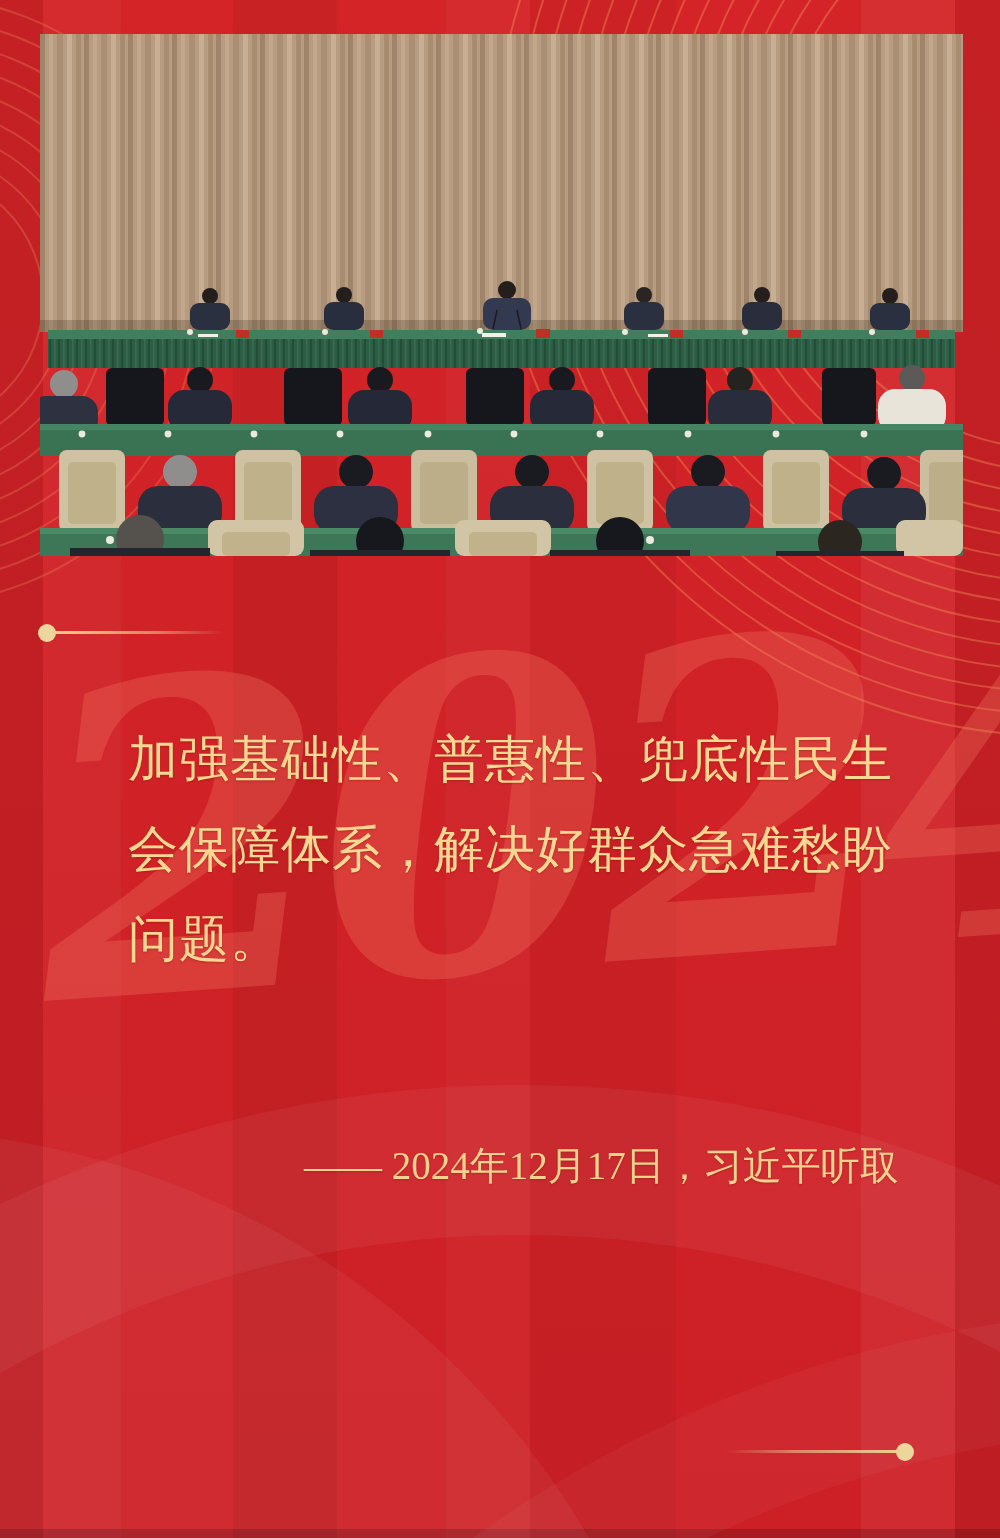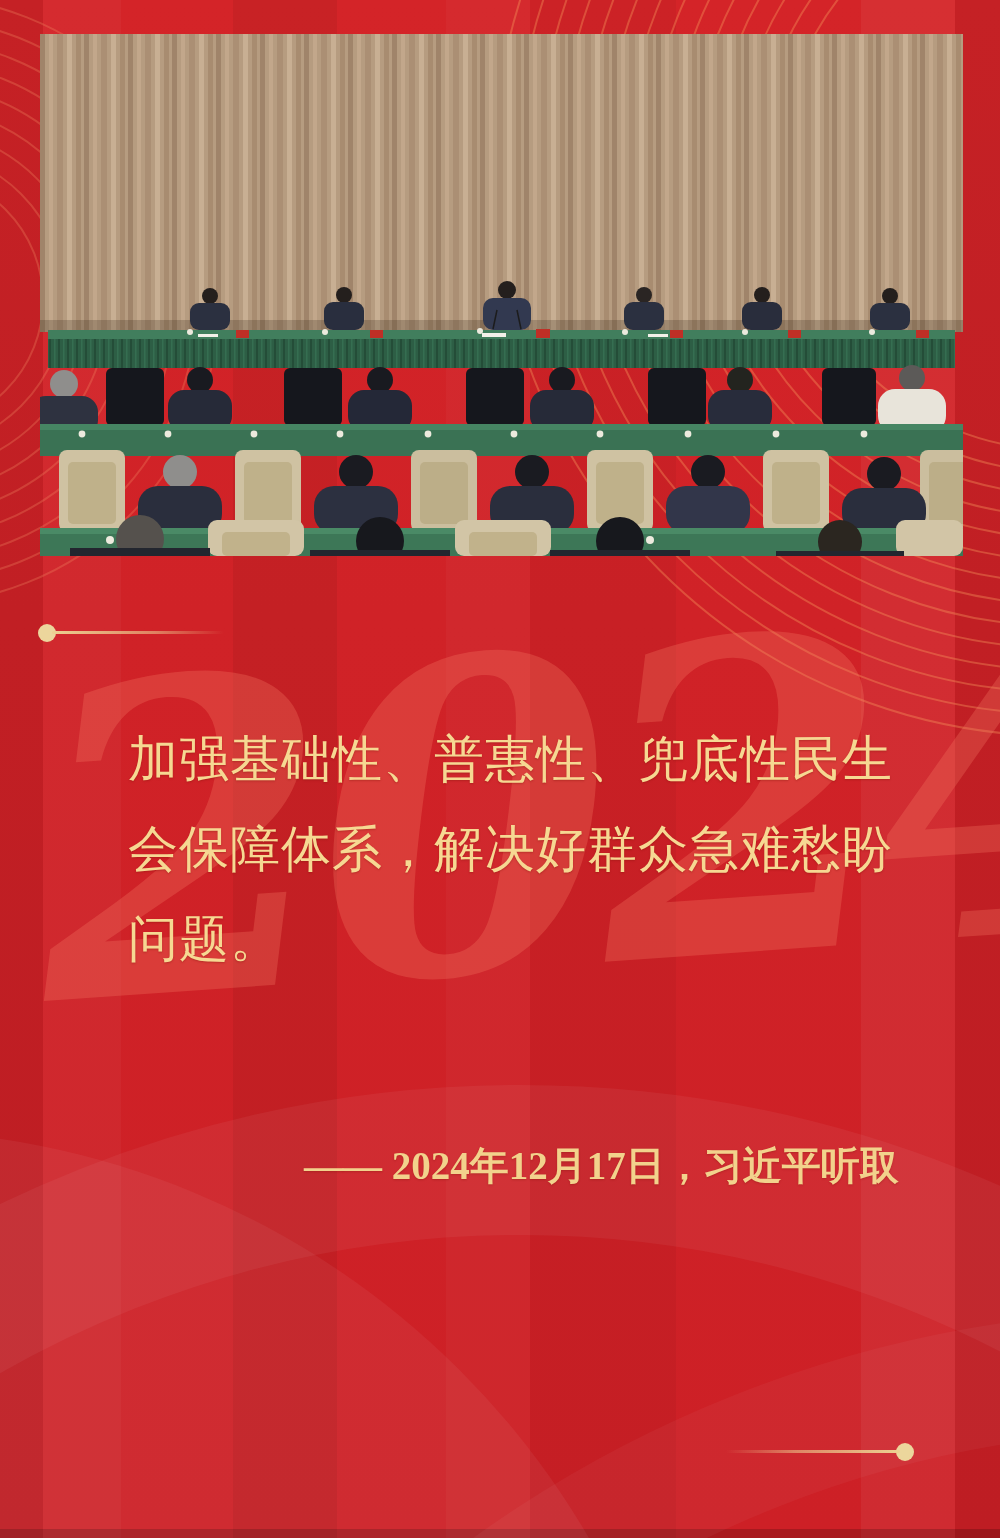--- a/index.html
+++ b/index.html
@@ -38,21 +38,21 @@
   .divider-right{left:722px;top:1442px;width:192px;height:20px;}
   .divider-right .dot{right:0;top:1px;}
   .divider-right .line{right:14px;top:8px;width:174px;
       background:linear-gradient(270deg,#ecd191 0%,rgba(236,209,145,0.55) 60%,rgba(236,209,145,0) 100%);}
   
   .quote{position:absolute;left:128px;top:714px;margin:0;z-index:6;
          font-size:50px;line-height:90px;font-weight:normal;color:#f6d892;
          letter-spacing:1px;white-space:nowrap;
          text-shadow:0 1px 2px rgba(120,20,10,0.35);}
   
-  .attr-line{position:absolute;z-index:6;font-weight:bold;color:#f2d28c;
+  .attr-line{position:absolute;z-index:6;font-weight:normal;color:#f2d28c;
              font-size:39px;line-height:46px;white-space:nowrap;
              text-shadow:0 1px 2px rgba(120,20,10,0.3);}
   .attr-line.one{left:304px;top:1143px;}
   .attr-line.two{left:318px;top:1231px;}
 </style>
 </head>
 <body>
 
 <div class="poster">
 

